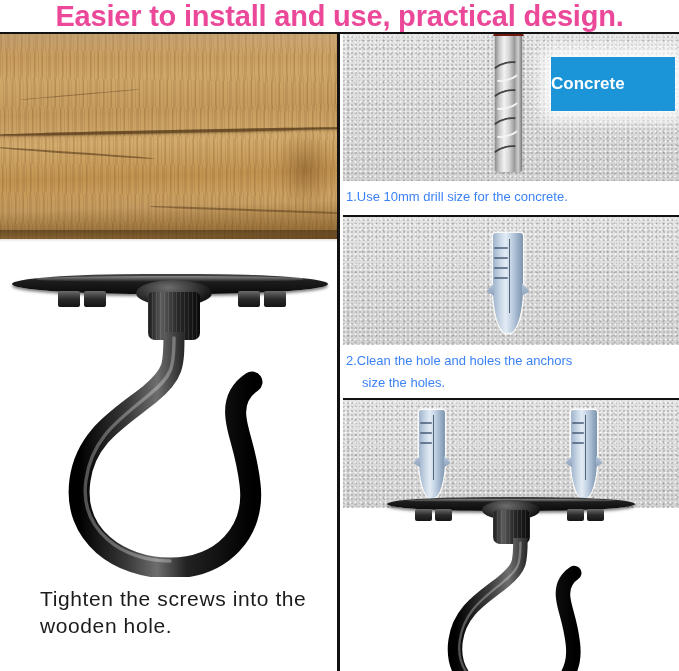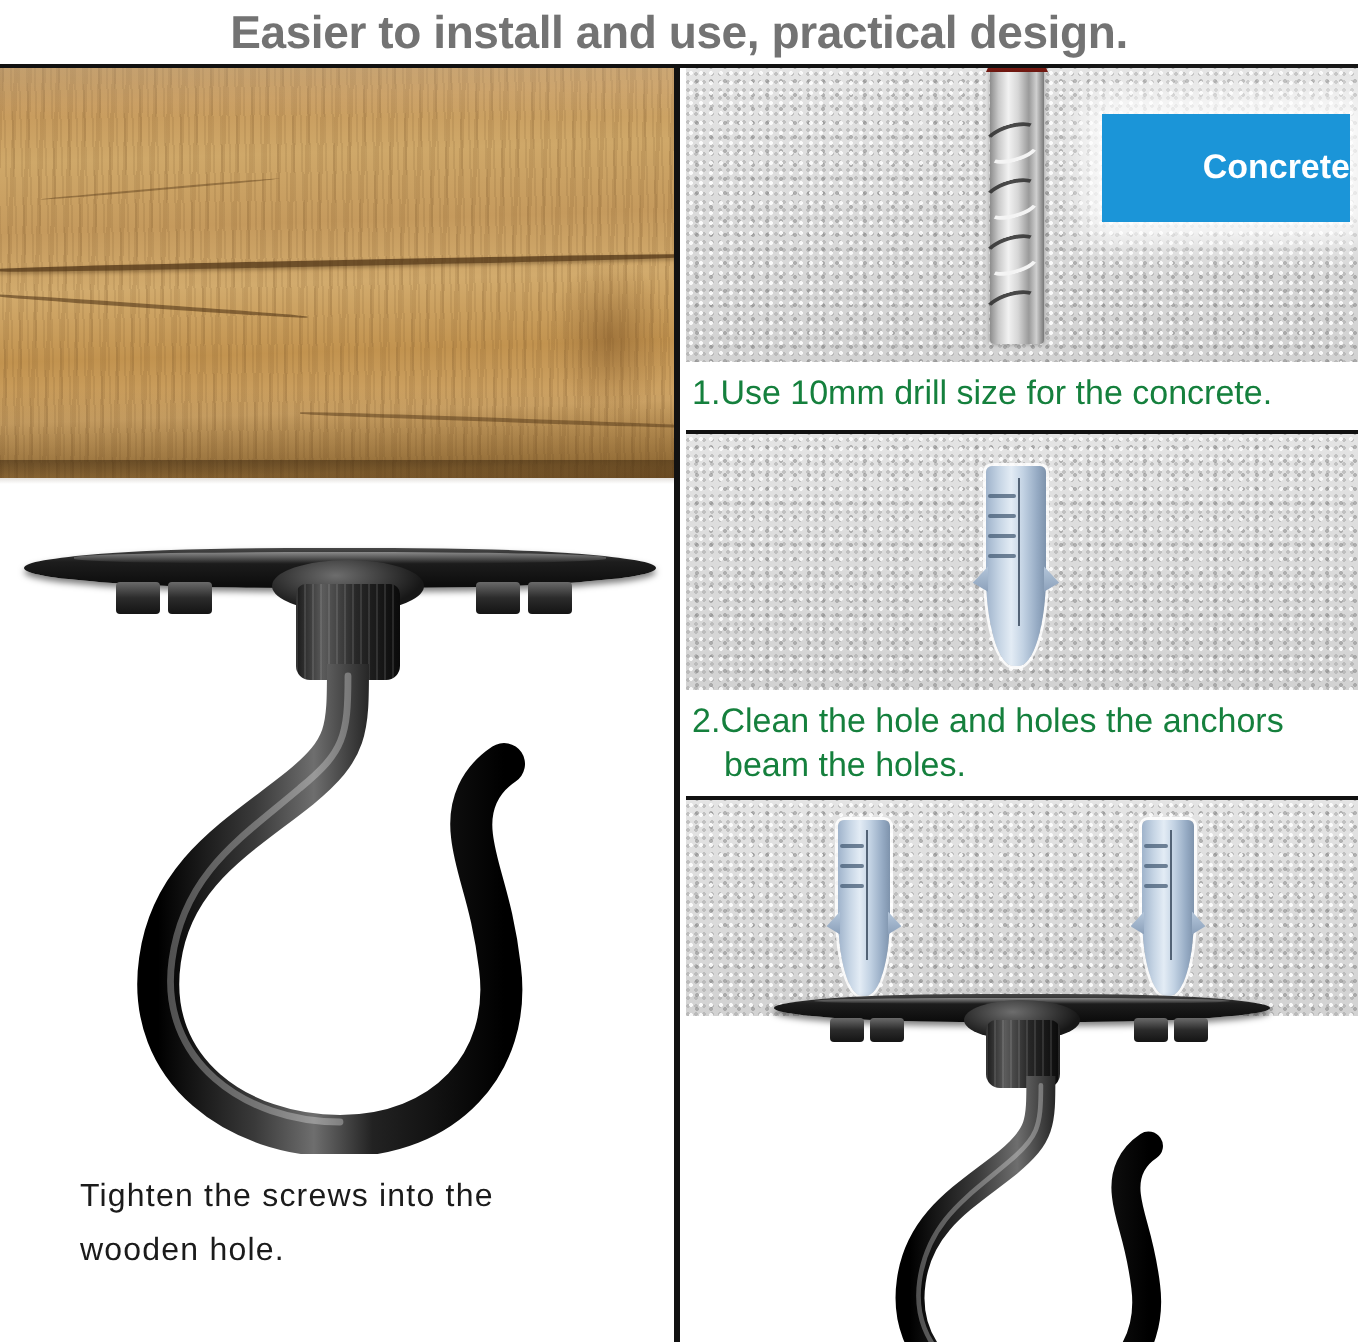--- a/index.html
+++ b/index.html
@@ -12,21 +12,21 @@
 
   .page { position: relative; width: 679px; height: 671px; background:#fff; }
 
   
   .header {
     position: absolute; left: 0; top: 0; width: 679px; height: 32px;
     display: flex; align-items: center; justify-content: center;
     background: #ffffff;
   }
   .header-title {
-    font-size: 23px; font-weight: bold; color: #737373;
+    font-size: 29px; font-weight: bold; color: #ec4899;
     letter-spacing: -0.2px; white-space: nowrap;
   }
 
   
   .body-area {
     position: absolute; left: 0; top: 32px; width: 679px; height: 639px;
     border-top: 2px solid #111;
   }
 
   
@@ -72,21 +72,21 @@
     border-radius: 50%;
   }
   .wood-shadow {
     position: absolute; left: 0; top: 196px; width: 340px; height: 12px;
     background: linear-gradient(180deg, rgba(60,40,16,.55), rgba(255,255,255,0));
   }
 
   
   .badge {
     position: absolute; background: #1b95d8; color: #fff;
-    font-weight: bold; display: flex; align-items: flex-end; justify-content: center;
+    font-weight: bold; display: flex; align-items: flex-start; justify-content: center;
     box-shadow: 0 0 16px 9px rgba(255,255,255,.92);
   }
   .badge-wood {
     left: 8px; top: 63px; width: 190px; height: 33px; font-size: 17.5px;
   }
   .badge-concrete {
     left: 551px; top: 55px; width: 124px; height: 54px;
     font-size: 17px; line-height: 20px; text-align: center;
     flex-direction: column;
   }
@@ -120,21 +120,21 @@
     background: radial-gradient(ellipse at 42% 30%, #6d6d6d, #171717 70%);
     border-radius: 50%;
   }
 
   
   .hook-svg { position: absolute; }
 
   
   .caption-left {
     position: absolute; left: 40px; top: 551px; width: 290px;
-    font-size: 16px; line-height: 27px; color: #1b1b1b;
+    font-size: 21px; line-height: 27px; color: #1b1b1b;
     letter-spacing: .6px;
   }
 
   
   .right-col {
     position: absolute; left: 343px; top: 0; width: 336px; height: 637px;
   }
   .step { position: absolute; left: 0; width: 336px; overflow: hidden; }
   .step-img {
     position: absolute; left: 0; top: 0; width: 336px;
@@ -142,21 +142,21 @@
     background-image:
       radial-gradient(rgba(255,255,255,.85) .9px, rgba(255,255,255,0) 1.1px),
       radial-gradient(rgba(120,120,120,.45) .9px, rgba(120,120,120,0) 1.1px),
       radial-gradient(rgba(165,165,165,.55) .8px, rgba(165,165,165,0) 1px),
       linear-gradient(180deg,#e4e4e4,#d2d2d2);
     background-size: 5px 5px, 7px 7px, 4px 4px, 100% 100%;
     background-position: 0 0, 2px 3px, 3px 1px, 0 0;
   }
   .step-cap {
     position: absolute; left: 3px; width: 333px;
-    font-size: 17px; line-height: 22px; color: #15803d;
+    font-size: 13px; line-height: 22px; color: #3b82f6;
   }
   .step-cap .ln2 { display: block; padding-left: 16px; }
   .hr { position: absolute; left: 0; width: 336px; height: 2px; background: #111; }
 
   
   .drill-wrap { position: absolute; }
   .drill-shank {
     position: absolute; left: 0; top: 10px; width: 100%; height: 140px;
     background: linear-gradient(90deg,
       #8d8d8d 0%, #c9c9c9 16%, #f2f2f2 34%, #d6d6d6 52%,
@@ -299,21 +299,21 @@
             <div class="anchor-rib" style="top:14%;"></div>
             <div class="anchor-rib" style="top:24%;"></div>
             <div class="anchor-rib" style="top:34%;"></div>
             <div class="anchor-rib" style="top:44%;"></div>
             <div class="anchor-fin fin-l" style="top:50%;"></div>
             <div class="anchor-fin fin-r" style="top:50%;"></div>
           </div>
         </div>
         <div class="step-cap" style="top:133px;">
           <span>2.</span><span>Clean the hole and holes the anchors</span>
-          <span class="ln2">beam the holes.</span>
+          <span class="ln2">size the holes.</span>
         </div>
         <div class="hr" style="top:181px;"></div>
       </div>
 
       <div class="step" style="top:366px; height:271px;">
         <div class="step-img" style="height:108px;">
           <div class="anchor" style="left:76px; top:10px; width:26px; height:88px;">
             <div class="anchor-body"></div>
             <div class="anchor-slot"></div>
             <div class="anchor-rib" style="top:14%;"></div>

